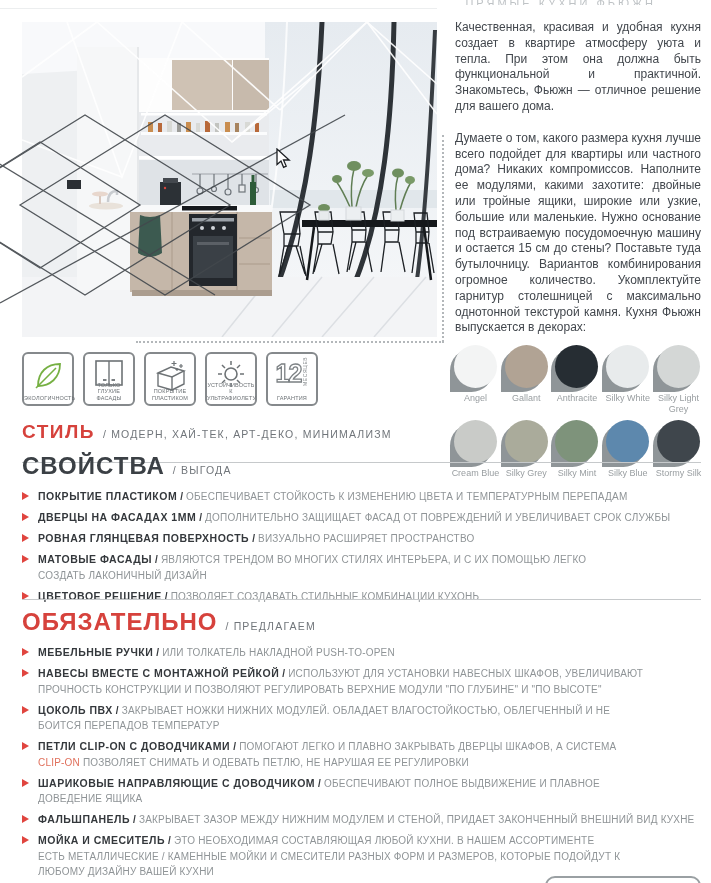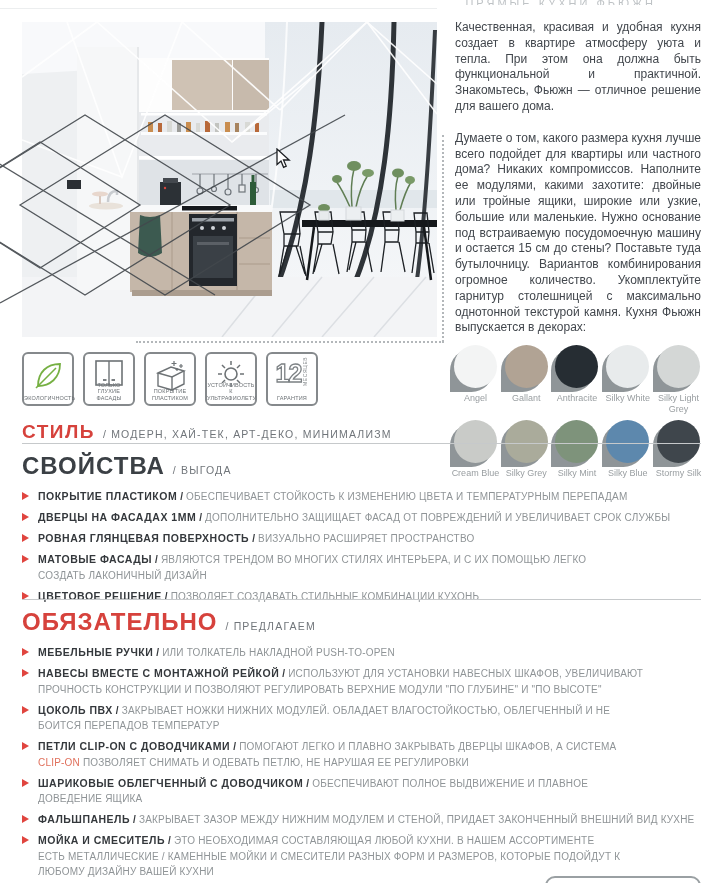--- a/index.html
+++ b/index.html
@@ -36,21 +36,21 @@
 
   
   .badges { position:absolute; left:22px; top:352px; display:flex; gap:9px; }
   .badge { position:relative; width:52px; height:54px; border:2px solid #85898c; border-radius:6px; display:flex; flex-direction:column; align-items:center; justify-content:flex-start; padding-top:5px; }
   .badge-label { position:absolute; bottom:3px; left:0; right:0; text-align:center; font-size:5.5px; line-height:6.5px; color:#6b7074; letter-spacing:.2px; }
   .w12-row { display:flex; align-items:flex-start; margin-top:1px; }
   .w12-num { font-size:25px; line-height:27px; font-weight:bold; color:transparent; -webkit-text-stroke:1.3px #7d8285; letter-spacing:-1px; }
   .w12-months { writing-mode:vertical-rl; transform:rotate(180deg); font-size:5px; letter-spacing:.6px; color:#7d8285; margin-left:1px; height:26px; }
 
   
-  .sec-style { position:absolute; left:22px; top:421px; width:679px; padding-bottom:0; border-bottom:1px solid #c6c9cb; }
+  .sec-style { position:absolute; left:22px; top:421px; width:679px; padding-bottom:19px; border-bottom:1px solid #c6c9cb; }
   .title-row { display:flex; align-items:baseline; gap:8px; }
   .t-red { font-size:19px; font-weight:bold; color:#d6423c; letter-spacing:1.5px; }
   .t-big-red { font-size:24px; font-weight:bold; color:#d6423c; letter-spacing:1px; }
   .t-big-dark { font-size:24px; font-weight:bold; color:#3b4045; letter-spacing:1px; }
   .t-sub { font-size:10.5px; color:#70757a; letter-spacing:1.2px; white-space:nowrap; }
   .t-sub .sl { margin-right:4px; }
 
   .sec-props { position:absolute; left:22px; top:452px; width:679px; }
   .sec-must { position:absolute; left:22px; top:599px; width:679px; border-top:1px solid #c6c9cb; padding-top:8px; }
   .blist { margin-top:9px; }
@@ -398,21 +398,21 @@
       <div class="bitem" style="max-width:600px;">
           <span class="tri"></span>
           <span class="btext"><b>ЦОКОЛЬ ПВХ</b> <span class="sl">/</span> <span>ЗАКРЫВАЕТ НОЖКИ НИЖНИХ МОДУЛЕЙ. ОБЛАДАЕТ ВЛАГОСТОЙКОСТЬЮ, ОБЛЕГЧЕННЫЙ И НЕ БОИТСЯ ПЕРЕПАДОВ ТЕМПЕРАТУР</span></span>
         </div>
       <div class="bitem" style="max-width:620px;">
           <span class="tri"></span>
           <span class="btext"><b>ПЕТЛИ CLIP-ON С ДОВОДЧИКАМИ</b> <span class="sl">/</span> <span>ПОМОГАЮТ ЛЕГКО И ПЛАВНО ЗАКРЫВАТЬ ДВЕРЦЫ ШКАФОВ, А СИСТЕМА </span><span class="red">CLIP-ON</span><span> ПОЗВОЛЯЕТ СНИМАТЬ И ОДЕВАТЬ ПЕТЛЮ, НЕ НАРУШАЯ ЕЕ РЕГУЛИРОВКИ</span></span>
         </div>
       <div class="bitem" style="max-width:590px;">
           <span class="tri"></span>
-          <span class="btext"><b>ШАРИКОВЫЕ ОБЛЕГЧЕННЫЙ С ДОВОДЧИКОМ</b> <span class="sl">/</span> <span>ОБЕСПЕЧИВАЮТ ПОЛНОЕ ВЫДВИЖЕНИЕ И ПЛАВНОЕ ДОВЕДЕНИЕ ЯЩИКА</span></span>
+          <span class="btext"><b>ШАРИКОВЫЕ НАПРАВЛЯЮЩИЕ С ДОВОДЧИКОМ</b> <span class="sl">/</span> <span>ОБЕСПЕЧИВАЮТ ПОЛНОЕ ВЫДВИЖЕНИЕ И ПЛАВНОЕ ДОВЕДЕНИЕ ЯЩИКА</span></span>
         </div>
       <div class="bitem">
           <span class="tri"></span>
           <span class="btext"><b>ФАЛЬШПАНЕЛЬ</b> <span class="sl">/</span> <span>ЗАКРЫВАЕТ ЗАЗОР МЕЖДУ НИЖНИМ МОДУЛЕМ И СТЕНОЙ, ПРИДАЕТ ЗАКОНЧЕННЫЙ ВНЕШНИЙ ВИД КУХНЕ</span></span>
         </div>
       <div class="bitem" style="max-width:600px;">
           <span class="tri"></span>
           <span class="btext"><b>МОЙКА И СМЕСИТЕЛЬ</b> <span class="sl">/</span> <span>ЭТО НЕОБХОДИМАЯ СОСТАВЛЯЮЩАЯ ЛЮБОЙ КУХНИ. В НАШЕМ АССОРТИМЕНТЕ ЕСТЬ МЕТАЛЛИЧЕСКИЕ / КАМЕННЫЕ МОЙКИ И СМЕСИТЕЛИ РАЗНЫХ ФОРМ И РАЗМЕРОВ, КОТОРЫЕ ПОДОЙДУТ К ЛЮБОМУ ДИЗАЙНУ ВАШЕЙ КУХНИ</span></span>
         </div>
     </div>

